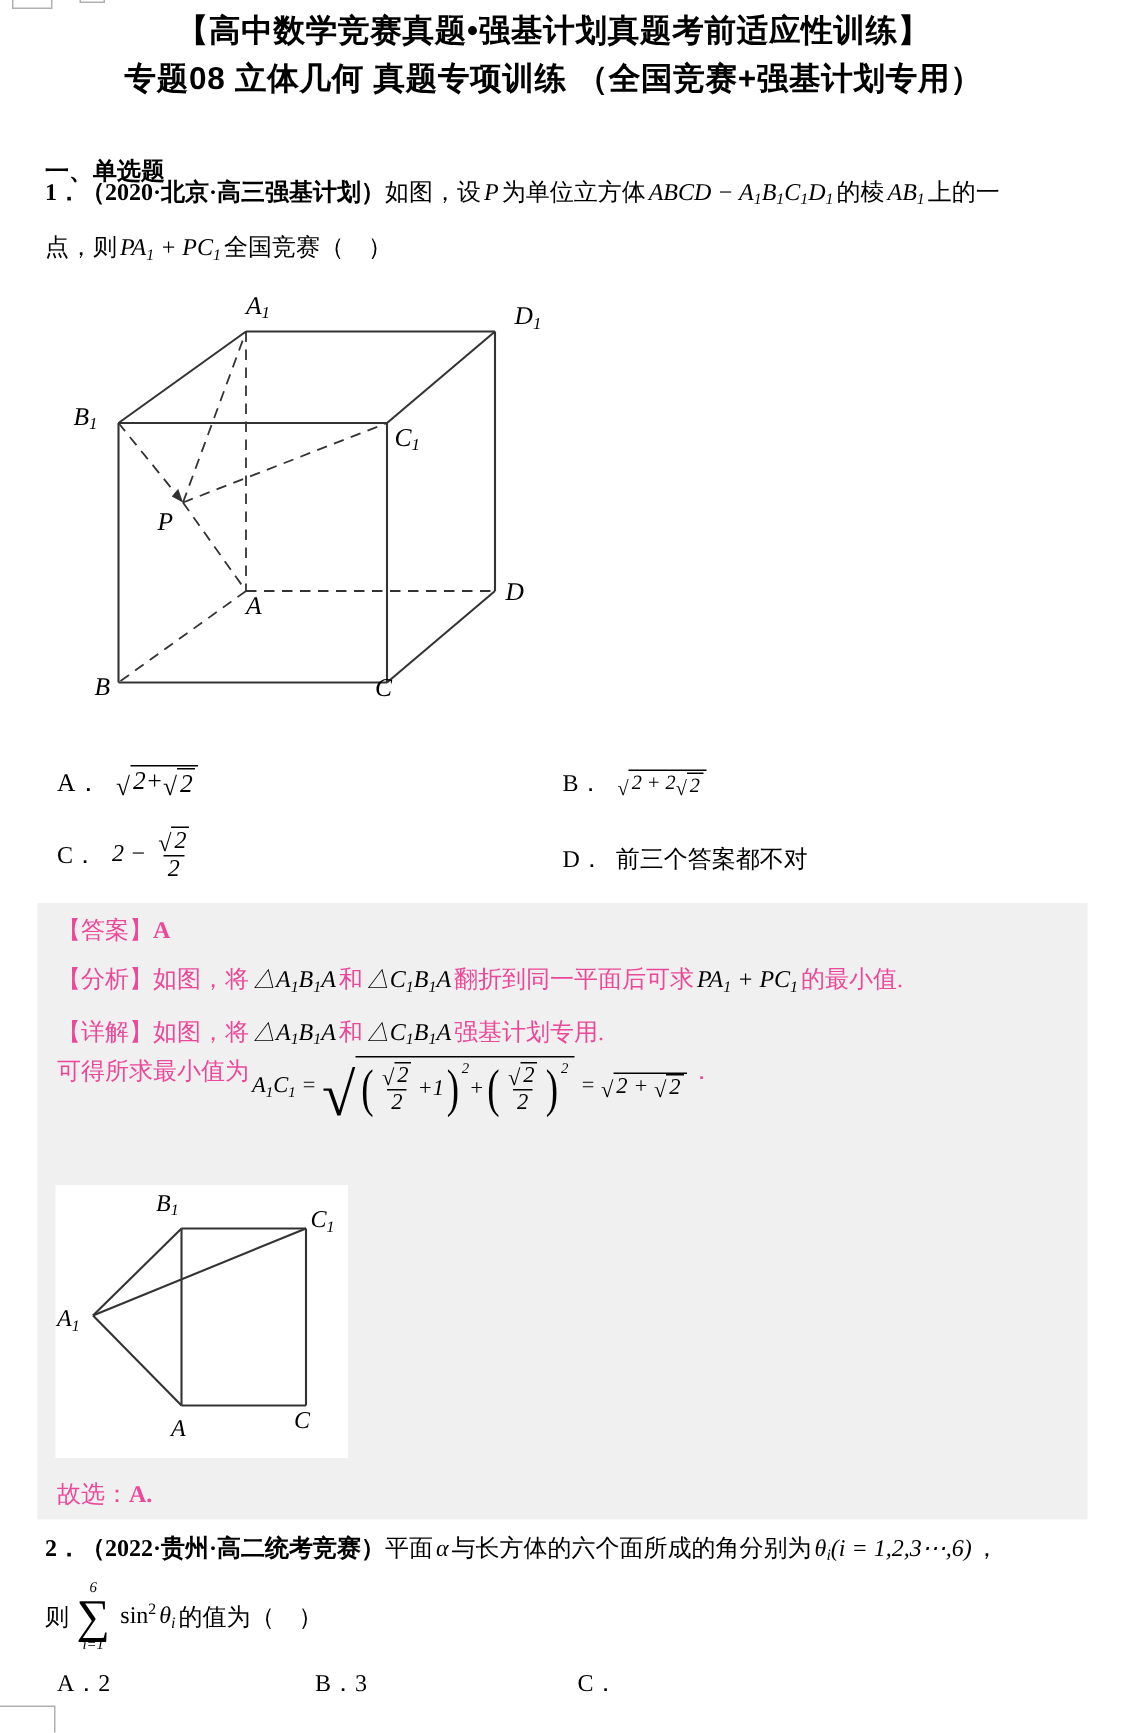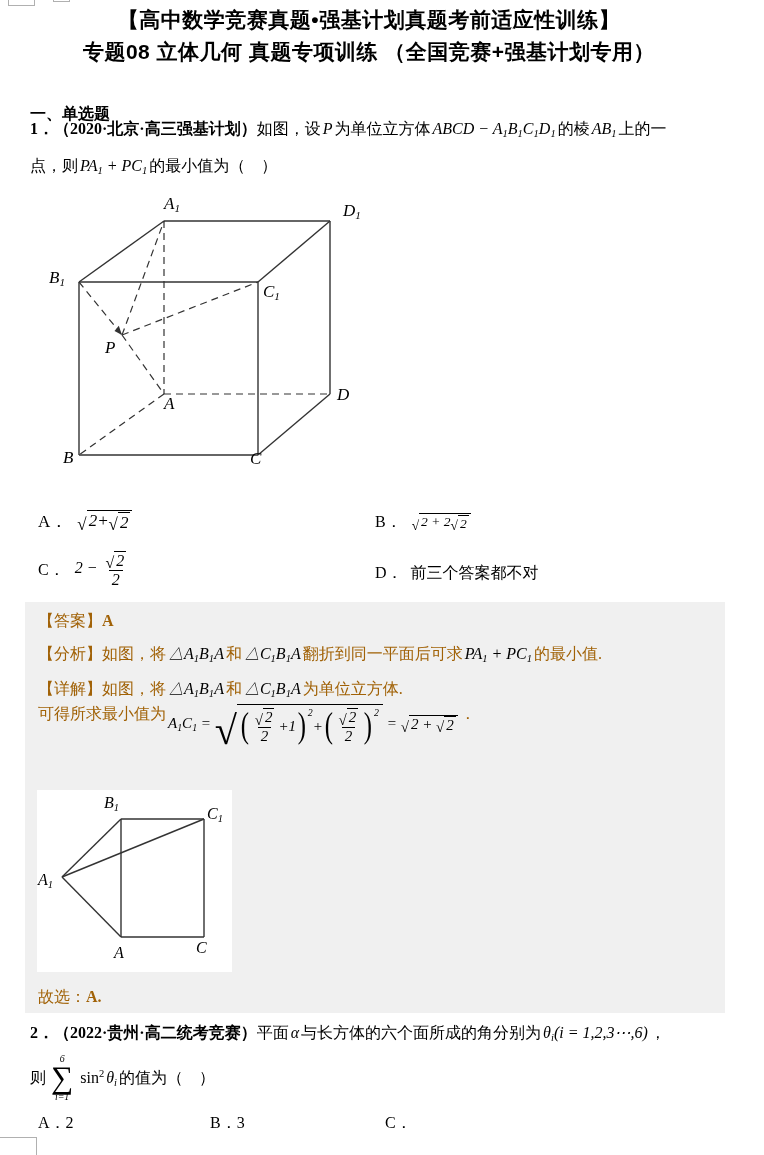--- a/index.html
+++ b/index.html
@@ -17,21 +17,21 @@
     font-family:"Liberation Sans", sans-serif; font-weight:bold; font-size:21px;
     letter-spacing:0.5px;
   }
   .section-heading {
     font-family:"Liberation Sans", sans-serif; font-weight:bold; font-size:16px;
   }
 
   
   .line { white-space:nowrap; font-size:16px; line-height:26px; }
   .bold-prefix { font-family:Liberation Serif, serif; font-weight:bold; }
-  .red { color:#a16207; }
+  .red { color:#ec4899; }
   .ans-val { font-weight:bold; font-family:"Liberation Serif", serif; }
 
   
   .math { font-family:"Liberation Serif", serif; font-style:italic; margin:0 2px; white-space:nowrap; }
   .math.rm { font-style:normal; }
   sub { font-size:0.66em; vertical-align:baseline; position:relative; top:0.3em; font-style:italic; }
   sup { font-size:0.66em; vertical-align:baseline; position:relative; top:-0.6em; }
   .sqrt { display:inline-flex; align-items:flex-end; vertical-align:middle; }
   .sqrt > .sign { font-style:normal; line-height:1; transform:translateY(1px); }
   .sqrt > .rad { border-top:1.4px solid currentColor; padding:0 2px; line-height:1.15; white-space:nowrap; }
@@ -72,21 +72,21 @@
 
 <div class="abs doc-title" style="top:6px;">【高中数学竞赛真题•强基计划真题考前适应性训练】</div>
 <div class="abs doc-title" style="top:38px;">专题08 立体几何 真题专项训练 （全国竞赛+强基计划专用）</div>
 
 <div class="abs section-heading" style="left:30px; top:104px;">一、单选题</div>
 
 <div class="abs line" style="left:30px; top:116px;">
   <span class="bold-prefix">1．（2020·北京·高三强基计划）</span><span>如图，设</span><span class="math">P</span><span>为单位立方体</span><span class="math">ABCD − A<sub>1</sub>B<sub>1</sub>C<sub>1</sub>D<sub>1</sub></span><span>的棱</span><span class="math">AB<sub>1</sub></span><span>上的一</span>
 </div>
 <div class="abs line" style="left:30px; top:153px;">
-  <span>点，则</span><span class="math">PA<sub>1</sub> + PC<sub>1</sub></span><span>的最小值为（　）</span>
+  <span>点，则</span><span class="math">PA<sub>1</sub> + PC<sub>1</sub></span><span>全国竞赛（　）</span>
 </div>
 
 <div class="figure" style="left:30px; top:192px; width:350px; height:295px;">
   <svg width="350" height="295">
     <line x1="49" y1="90" x2="134" y2="29"></line>
     <line x1="134" y1="29" x2="300" y2="29"></line>
     <line x1="49" y1="90" x2="228" y2="90"></line>
     <line x1="228" y1="90" x2="300" y2="29"></line>
     <line x1="49" y1="90" x2="49" y2="263"></line>
     <line x1="228" y1="90" x2="228" y2="263"></line>
@@ -152,21 +152,21 @@
 
 <div class="abs line" style="left:38px; top:608px;">
   <span class="red">【答案】</span><span class="red ans-val">A</span>
 </div>
 
 <div class="abs line" style="left:38px; top:641px;">
   <span class="red">【分析】</span><span class="red">如图，将</span><span class="math">△A<sub>1</sub>B<sub>1</sub>A</span><span class="red">和</span><span class="math">△C<sub>1</sub>B<sub>1</sub>A</span><span class="red">翻折到同一平面后可求</span><span class="math">PA<sub>1</sub> + PC<sub>1</sub></span><span class="red">的最小值.</span>
 </div>
 
 <div class="abs line" style="left:38px; top:676px;">
-  <span class="red">【详解】</span><span class="red">如图，将</span><span class="math">△A<sub>1</sub>B<sub>1</sub>A</span><span class="red">和</span><span class="math">△C<sub>1</sub>B<sub>1</sub>A</span><span class="red">为单位立方体.</span>
+  <span class="red">【详解】</span><span class="red">如图，将</span><span class="math">△A<sub>1</sub>B<sub>1</sub>A</span><span class="red">和</span><span class="math">△C<sub>1</sub>B<sub>1</sub>A</span><span class="red">强基计划专用.</span>
 </div>
 
 <div class="abs" style="left:38px; top:704px; height:68px; display:flex; align-items:flex-start; white-space:nowrap;">
   <span class="red">可得所求最小值为</span>
   <span class="math" style="font-size:15px;">A<sub>1</sub>C<sub>1</sub> = <span class="sqrt big">
         <span class="sign">√</span>
         <span class="rad"><span class="bparen">(</span><span class="frac">
             <span class="num"><span class="sqrt">
                 <span class="sign">√</span>
                 <span class="rad">2</span>

